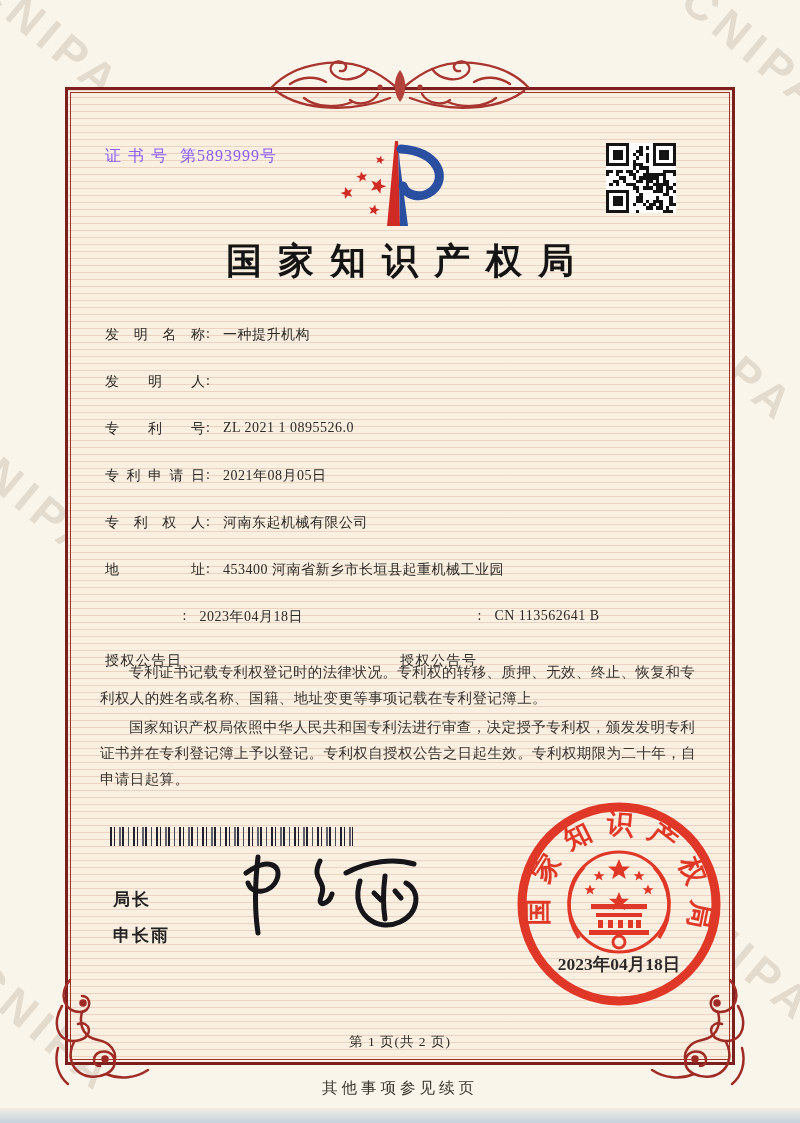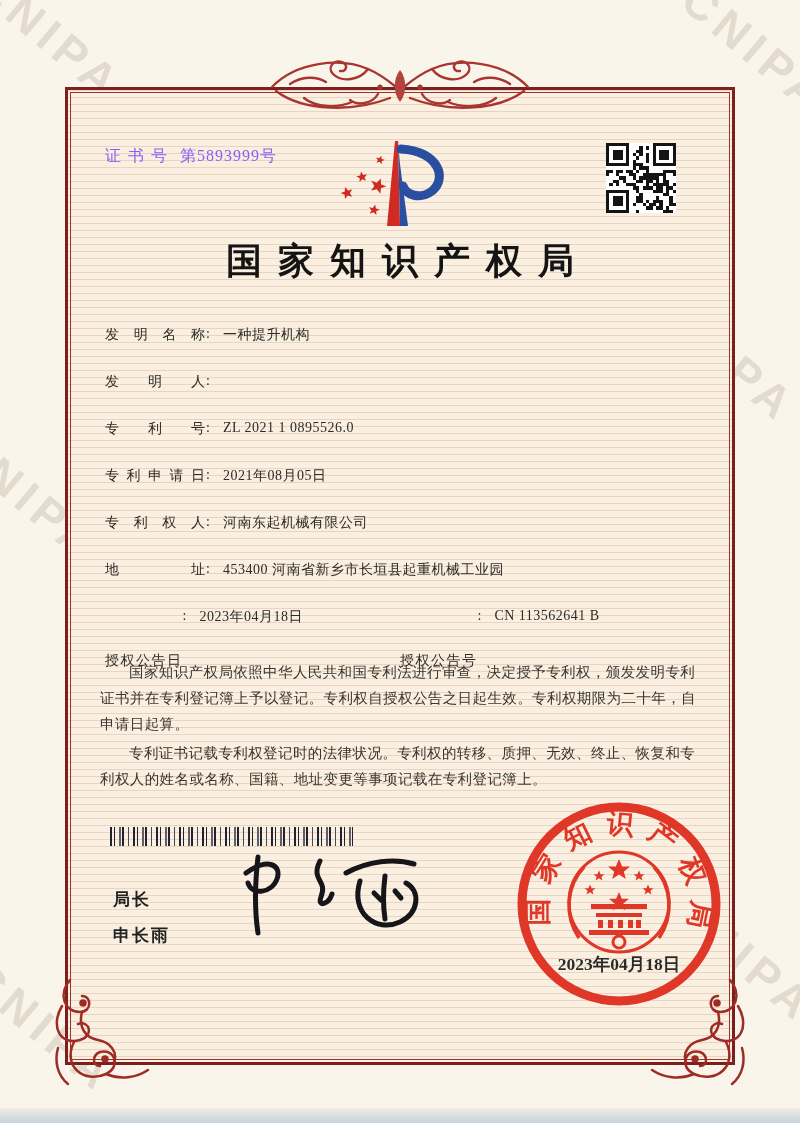--- a/index.html
+++ b/index.html
@@ -427,22 +427,22 @@
           <span>:</span>
           <span class="fvalue">2023年04月18日</span>
         </span><span class="gpair gpair2">
           <span class="glabel">授权公告号</span>
           <span>:</span>
           <span class="fvalue">CN 113562641 B</span>
         </span></div>
     </div>
 
   <div class="paras">
+    <p>专利证书记载专利权登记时的法律状况。专利权的转移、质押、无效、终止、恢复和专利权人的姓名或名称、国籍、地址变更等事项记载在专利登记簿上。</p>
     <p>国家知识产权局依照中华人民共和国专利法进行审查，决定授予专利权，颁发发明专利证书并在专利登记簿上予以登记。专利权自授权公告之日起生效。专利权期限为二十年，自申请日起算。</p>
-    <p>专利证书记载专利权登记时的法律状况。专利权的转移、质押、无效、终止、恢复和专利权人的姓名或名称、国籍、地址变更等事项记载在专利登记簿上。</p>
   </div>
 
   <div class="barcode"></div>
 
   <div class="signer">
     <div>局长</div>
     <div>申长雨</div>
   </div>
   <svg class="sig" width="200" height="100" viewBox="0 0 200 100">
     <g stroke="#15151a" stroke-width="5" fill="none" stroke-linecap="round" stroke-linejoin="round">
@@ -484,15 +484,17 @@
           <rect x="-30" y="28" width="60" height="5"></rect>
         </g>
         <path d="M-40,36 C-55,14 -53,-16 -35,-35" fill="none" stroke-width="3.5"></path>
         <path d="M40,36 C55,14 53,-16 35,-35" fill="none" stroke-width="3.5"></path>
         <circle cy="40" r="6" fill="none" stroke-width="3"></circle>
       </g>
       <text x="106" y="172" text-anchor="middle" font-size="17.5" font-weight="bold" fill="#1d1c1c" font-family="Liberation Serif, DejaVu Serif, serif">2023年04月18日</text>
     </g>
   </svg>
 
+  <div class="page-note">第 1 页(共 2 页)</div>
+  <div class="cont-note">其他事项参见续页</div>
   <div class="bottom-strip"></div>
 
 </div>
 
 </body></html>

